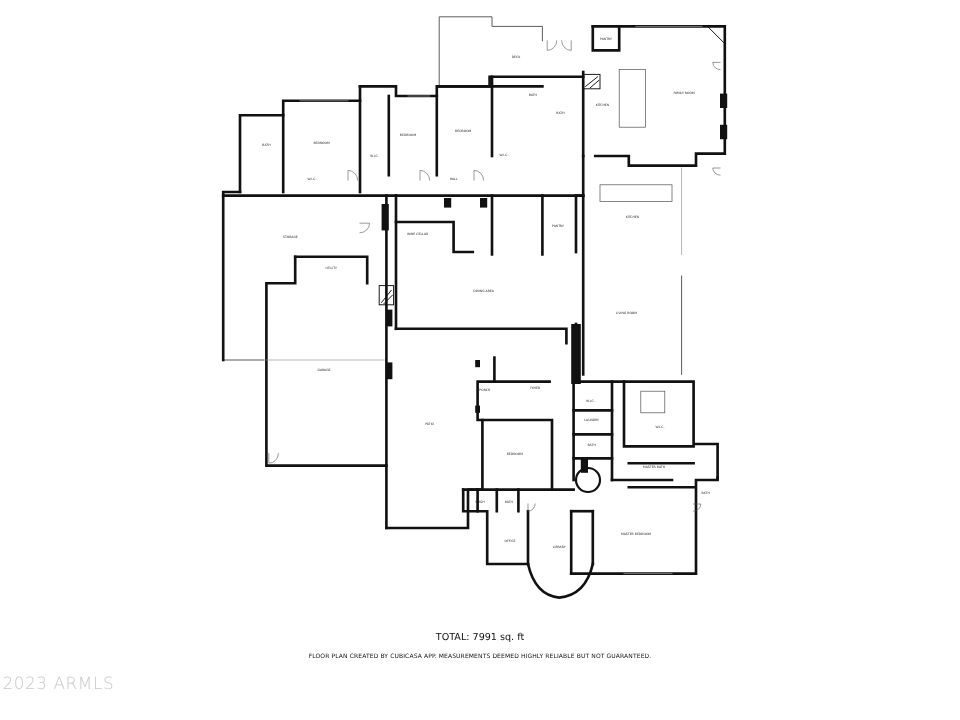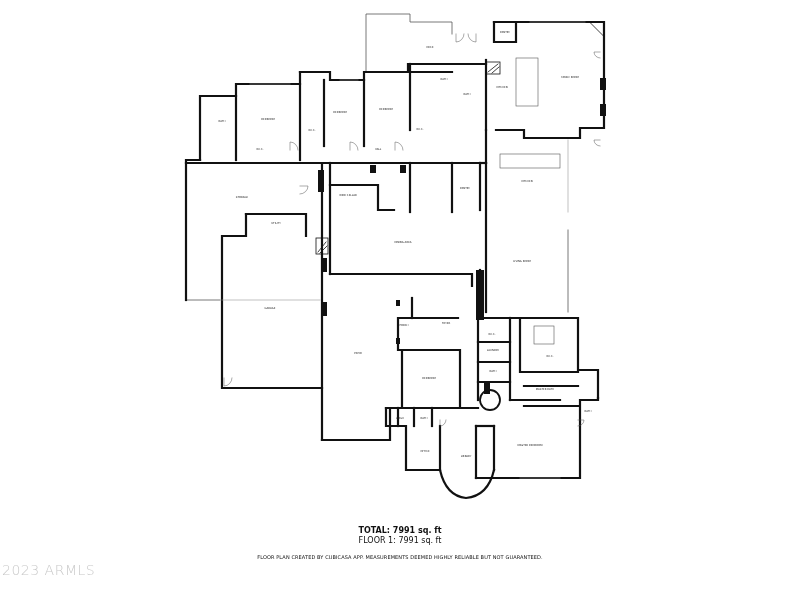--- a/index.html
+++ b/index.html
@@ -1,20 +1,20 @@
 <!DOCTYPE html>
 <html><head>
 <meta charset="utf-8">
 <style>
   html, body { margin:0; padding:0; background:#ffffff; }
   body { width:800px; height:600px; position:relative; overflow:hidden; font-family:"DejaVu Sans", sans-serif; color:#111; }
   #plan { position:absolute; left:0; top:0; width:800px; height:520px; }
   .room-label { font-family:"DejaVu Sans", sans-serif; font-size:2.6px; fill:#222; text-anchor:middle; }
   .footer { position:absolute; left:0; top:526px; width:800px; text-align:center; }
-  .total { font-weight:bold; font-size:8px; line-height:10px; }
+  .total { font-weight:normal; font-size:8px; line-height:10px; }
   .line { font-size:8px; line-height:10px; }
   .disclaimer { font-size:5px; margin-top:8px; letter-spacing:0.1px; }
   .watermark { position:absolute; left:2px; top:562px; font-family:"DejaVu Sans", sans-serif; font-size:14px; color:#c8c8c8; letter-spacing:0.5px; font-weight:300; }
 </style>
 </head>
 <body>
 
 <svg id="plan" viewBox="0 0 800 520" xmlns="http://www.w3.org/2000/svg">
   <g fill="none" stroke="#111" stroke-linecap="square">
 
@@ -177,17 +177,16 @@
     <text class="room-label" x="400" y="419">WASH</text>
     <text class="room-label" x="424" y="419">BATH</text>
     <text class="room-label" x="530" y="446">MASTER BEDROOM</text>
     <text class="room-label" x="425" y="452">OFFICE</text>
     <text class="room-label" x="466" y="457">LIBRARY</text>
   </g>
 </svg>
 
 <div class="footer">
   <div class="total">TOTAL: 7991 sq. ft</div>
-  <div class="line">FLOOR 1: 7991 sq. ft</div>
   <div class="disclaimer">FLOOR PLAN CREATED BY CUBICASA APP. MEASUREMENTS DEEMED HIGHLY RELIABLE BUT NOT GUARANTEED.</div>
 </div>
 
 <div class="watermark">2023 ARMLS</div>
 
 </body></html>

